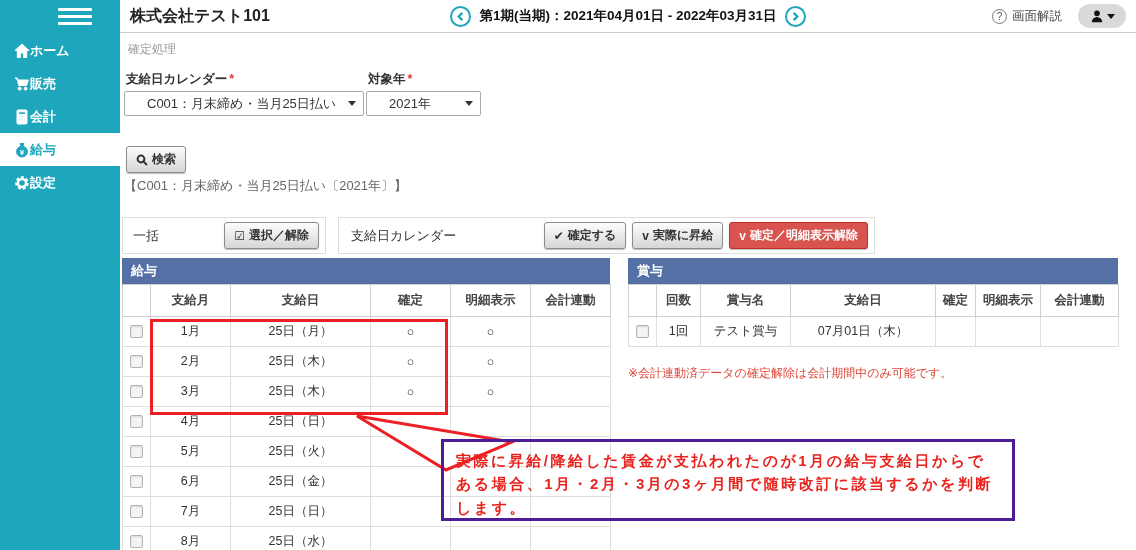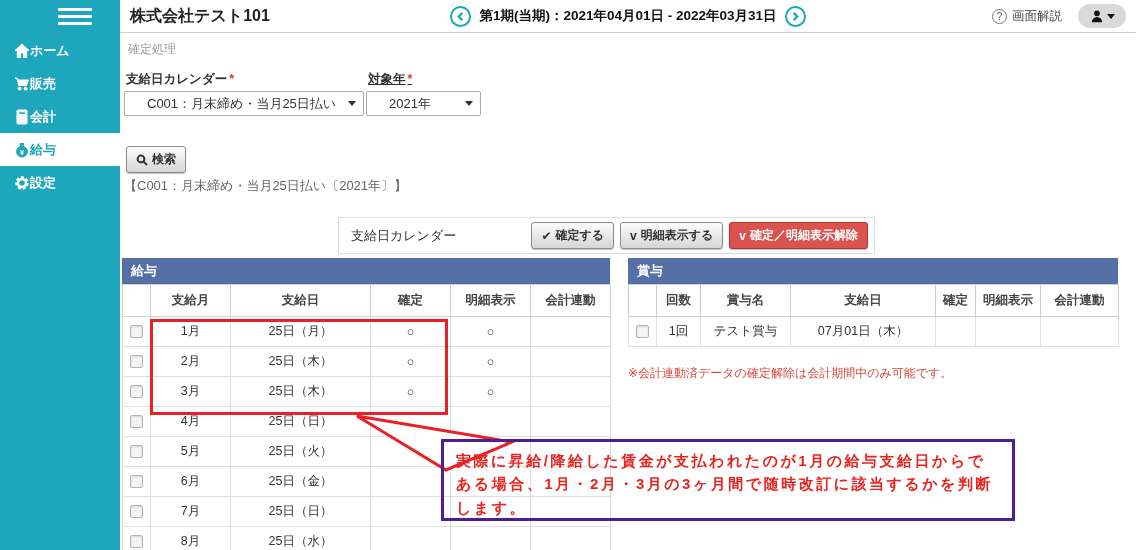--- a/index.html
+++ b/index.html
@@ -192,49 +192,57 @@
   <div class="breadcrumb">確定処理</div>
 
   <div class="field-label" style="left:126px; top:71px;">
     <span>支給日カレンダー</span><span class="req">*</span>
   </div>
   <div class="selectbox" style="left:124px; top:91px; width:240px;">
     <span>C001：月末締め・当月25日払い</span>
     <span class="caret"></span>
   </div>
 
-  <div class="field-label" style="left:368px; top:71px;text-decoration:underline;">
+  <div class="field-label" style="left:368px; top:71px;">
     <span>対象年</span><span class="req">*</span>
   </div>
   <div class="selectbox" style="left:366px; top:91px; width:115px;">
     <span>2021年</span>
     <span class="caret"></span>
   </div>
 
   <button class="btn-gray search-btn">
     <svg viewBox="0 0 12 12">
       <circle cx="5" cy="5" r="3.4"></circle>
         <line x1="7.6" y1="7.6" x2="11" y2="11"></line>
     </svg>
     <span>検索</span>
   </button>
 
   <div class="result-title">【C001：月末締め・当月25日払い〔2021年〕】</div>
 
+  <div class="toolbar-box box1">
+    <span class="toolbar-label">一括</span>
+    <span class="spacer"></span>
+    <button class="btn-gray">
+      <span class="glyph">☑</span>
+      <span>選択／解除</span>
+    </button>
+  </div>
 
   <div class="toolbar-box box2">
     <span class="toolbar-label">支給日カレンダー</span>
     <span class="spacer"></span>
     <button class="btn-gray">
       <span class="glyph">✔</span>
       <span>確定する</span>
     </button>
     <button class="btn-gray">
       <span class="glyph">v</span>
-      <span>明細表示する</span>
+      <span>実際に昇給</span>
     </button>
     <button class="btn-red">
       <span class="glyph">v</span>
       <span>確定／明細表示解除</span>
     </button>
   </div>
 
   <section class="tbl-section tbl-salary">
     <div class="tbl-title">給与</div>
     <table class="dtable">

